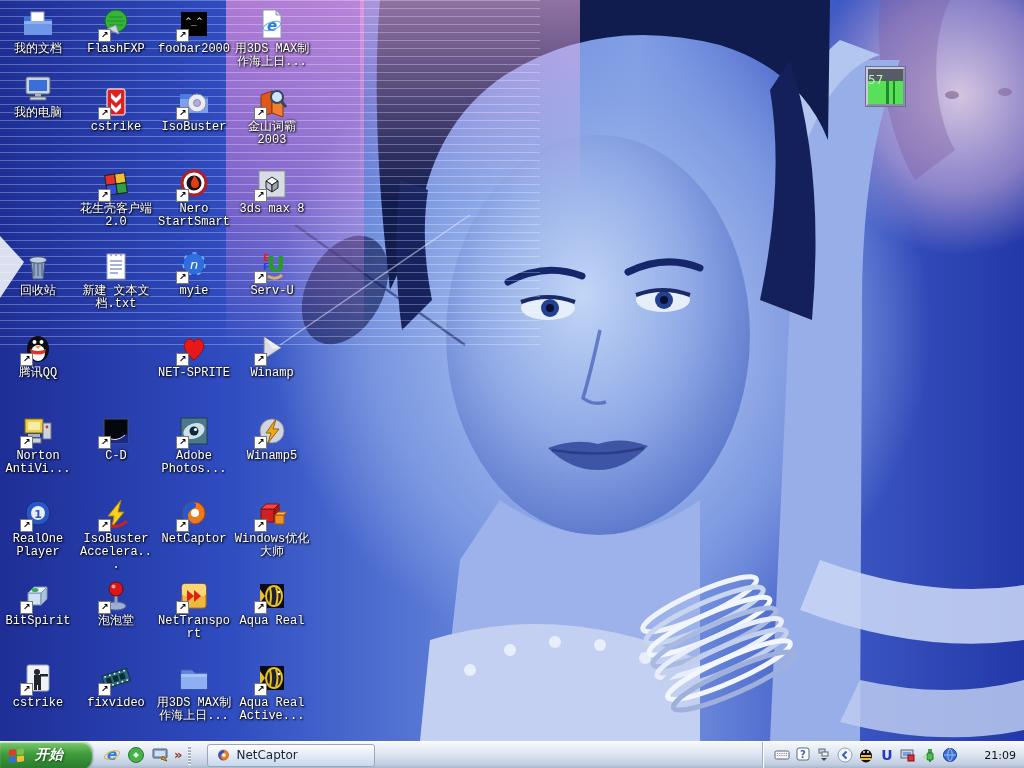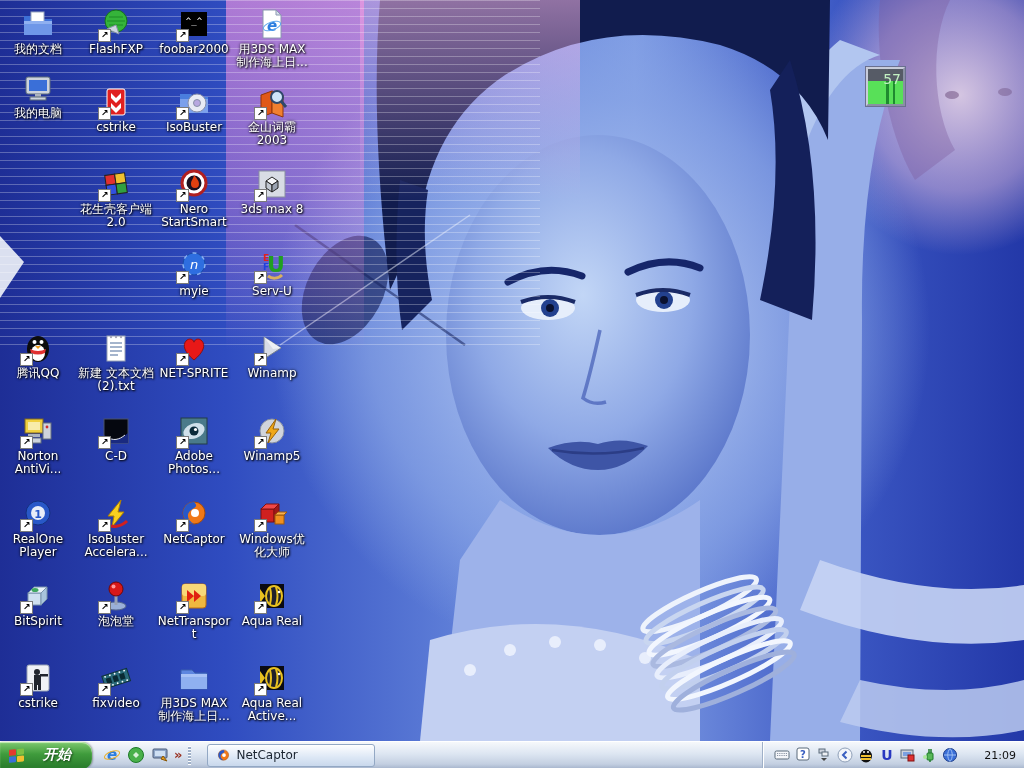--- a/index.html
+++ b/index.html
@@ -12,36 +12,36 @@
     background:repeating-linear-gradient(180deg,rgba(255,255,255,.28) 0 1.5px,transparent 1.5px 8px);
     pointer-events:none;}
   .pinkband{position:absolute;left:226px;top:0;width:138px;height:350px;
     background:linear-gradient(180deg,rgba(252,150,225,.62),rgba(250,140,220,.38) 55%,rgba(250,140,220,0));
     pointer-events:none;}
   
   .di{position:absolute;width:76px;text-align:center;cursor:default;}
   .ig{width:34px;height:32px;margin:0 auto;position:relative;}
   .ig svg{display:block;margin:0 auto;}
   .lb{margin-top:3px;font-size:12px;line-height:13px;color:#fff;
-    text-shadow:1px 1px 2px #000,0 0 3px #000;word-wrap:break-word;}
+    text-shadow:1px 1px 2px #000,0 0 3px #000;word-wrap:break-word;font-family:Liberation Mono, monospace;}
   .sc{position:absolute;left:-1px;bottom:-2px;width:11px;height:11px;background:#fff;
     border:1px solid #7a7a7a;font-size:9px;line-height:10px;color:#000;text-align:center;font-weight:bold;}
   
   .widget{position:absolute;left:866px;top:67px;width:35px;height:35px;
     border:2px solid #c8ccda;border-right-color:#8a90a4;border-bottom-color:#8a90a4;
     background:#5a5f6a;box-shadow:0 0 0 1px #6a7090;}
   .w-top{height:12px;background:#565b66;text-align:right;}
-  .w-top span{font-size:14px;color:#c2f0c2;padding-right:2px;line-height:12px;}
+  .w-top span{font-size:12px;color:#c2f0c2;padding-right:20px;line-height:12px;}
   .w-body{height:23px;background:
     linear-gradient(90deg,#58e058 0 18px,#1f8a2f 18px 21px,#58e058 21px 25px,#1f8a2f 25px 27px,#58e058 27px);}
   
   #taskbar{position:absolute;left:0;top:741px;width:1024px;height:27px;
     background:linear-gradient(180deg,#f6f8fb 0,#dde6f2 45%,#c3cfe1 85%,#aab8cf);
     border-top:1px solid #fff;box-sizing:border-box;display:flex;align-items:center;}
-  .start{height:27px;width:92px;display:flex;align-items:center;gap:18px;padding-left:8px;
+  .start{height:27px;width:92px;display:flex;align-items:center;gap:10px;padding-left:8px;
     box-sizing:border-box;border-radius:0 10px 10px 0;
     background:linear-gradient(180deg,#7ec96f 0,#3f9b3c 45%,#2c7f2e 90%);
     box-shadow:inset 0 1px 1px #c8f0b8, 1px 0 2px rgba(0,0,0,.35);cursor:pointer;}
   .start span{color:#fff;font-size:14px;font-weight:bold;font-style:italic;
     text-shadow:1px 1px 2px #1a4a1a;}
   .ql{display:flex;align-items:center;gap:4px;padding:0 6px 0 10px;height:27px;}
   .ql .qli{width:20px;height:20px;display:flex;align-items:center;justify-content:center;cursor:pointer;}
   .ql .ovf{font-size:13px;font-weight:bold;color:#9a3020;cursor:pointer;line-height:20px;}
   .handle{width:3px;height:19px;margin:0 2px;
     background:repeating-linear-gradient(180deg,#fff 0 1px,#9fb0c8 1px 3px);}
@@ -287,20 +287,42 @@
             <rect x="3" y="3" width="26" height="26" fill="#d8dce4" stroke="#8890a0"></rect>
             <path d="M10 13l6-4 6 4-6 4z" fill="#f5f6f8" stroke="#222"></path>
             <path d="M10 13v7l6 4v-7z" fill="#c2c8d2" stroke="#222"></path>
             <path d="M22 13v7l-6 4v-7z" fill="#9aa2b0" stroke="#222"></path>
           </svg>
           <span class="sc">↗</span>
         </div>
     <div class="lb">3ds max 8</div>
   </div>
 
+  <div class="di" style="left:0px;top:250px">
+    <div class="ig">
+          <svg width="32" height="32" viewBox="0 0 32 32">
+            <path d="M9 10h14l-2 19H11z" fill="#8fa6c8" stroke="#4a5a78"></path>
+            <path d="M12 13v13M16 13v13M20 13v13" stroke="#4a5a78"></path>
+            <ellipse cx="16" cy="10" rx="8.5" ry="3.2" fill="#c3d0e4" stroke="#4a5a78"></ellipse>
+          </svg>
+        </div>
+    <div class="lb">回收站</div>
+  </div>
+  <div class="di" style="left:78px;top:250px">
+    <div class="ig">
+          <svg width="32" height="32" viewBox="0 0 32 32">
+            <rect x="7" y="4" width="18" height="25" fill="#fff" stroke="#98a2b4"></rect>
+            <circle cx="11" cy="5" r="1.2" fill="#aab"></circle>
+            <circle cx="16" cy="5" r="1.2" fill="#aab"></circle>
+            <circle cx="21" cy="5" r="1.2" fill="#aab"></circle>
+            <path d="M10 11h12M10 15h12M10 19h12M10 23h8" stroke="#4a6a9a"></path>
+          </svg>
+        </div>
+    <div class="lb">新建 文本文档.txt</div>
+  </div>
   <div class="di" style="left:156px;top:250px">
     <div class="ig">
           <svg width="32" height="32" viewBox="0 0 32 32">
             <circle cx="16" cy="14" r="11" fill="#2e6ee0" stroke="#1a4aa8"></circle>
             <circle cx="16" cy="14" r="11" fill="none" stroke="#8ab2f4" stroke-width="1.5" stroke-dasharray="4 6"></circle>
             <text x="16" y="19" font-size="13" font-style="italic" fill="#fff" text-anchor="middle">n</text>
           </svg>
           <span class="sc">↗</span>
         </div>
     <div class="lb">myie</div>
@@ -324,32 +346,20 @@
             <ellipse cx="16" cy="17" rx="11" ry="13" fill="#0c0c0c"></ellipse>
             <ellipse cx="16" cy="21" rx="7" ry="8" fill="#fff"></ellipse>
             <circle cx="12.5" cy="10" r="2" fill="#fff"></circle>
             <circle cx="19.5" cy="10" r="2" fill="#fff"></circle>
             <path d="M13 14h6l-3 3z" fill="#f0a020"></path>
             <path d="M8 17q8 4 16 0l-1 4q-7 3-14 0z" fill="#e03030"></path>
           </svg>
           <span class="sc">↗</span>
         </div>
     <div class="lb">腾讯QQ</div>
-  </div>
-  <div class="di" style="left:78px;top:332px">
-    <div class="ig">
-          <svg width="32" height="32" viewBox="0 0 32 32">
-            <rect x="7" y="4" width="18" height="25" fill="#fff" stroke="#98a2b4"></rect>
-            <circle cx="11" cy="5" r="1.2" fill="#aab"></circle>
-            <circle cx="16" cy="5" r="1.2" fill="#aab"></circle>
-            <circle cx="21" cy="5" r="1.2" fill="#aab"></circle>
-            <path d="M10 11h12M10 15h12M10 19h12M10 23h8" stroke="#4a6a9a"></path>
-          </svg>
-        </div>
-    <div class="lb">新建 文本文档 (2).txt</div>
   </div>
   <div class="di" style="left:156px;top:332px">
     <div class="ig">
           <svg width="32" height="32" viewBox="0 0 32 32">
             <path d="M16 28C6 20 4.5 13 8 9c2.6-3 7-2.4 8 1.2C17 6.6 21.4 6 24 9c3.5 4 2 11-8 19z" fill="#e81818" stroke="#901010"></path>
           </svg>
           <span class="sc">↗</span>
         </div>
     <div class="lb">NET-SPRITE</div>
   </div>

